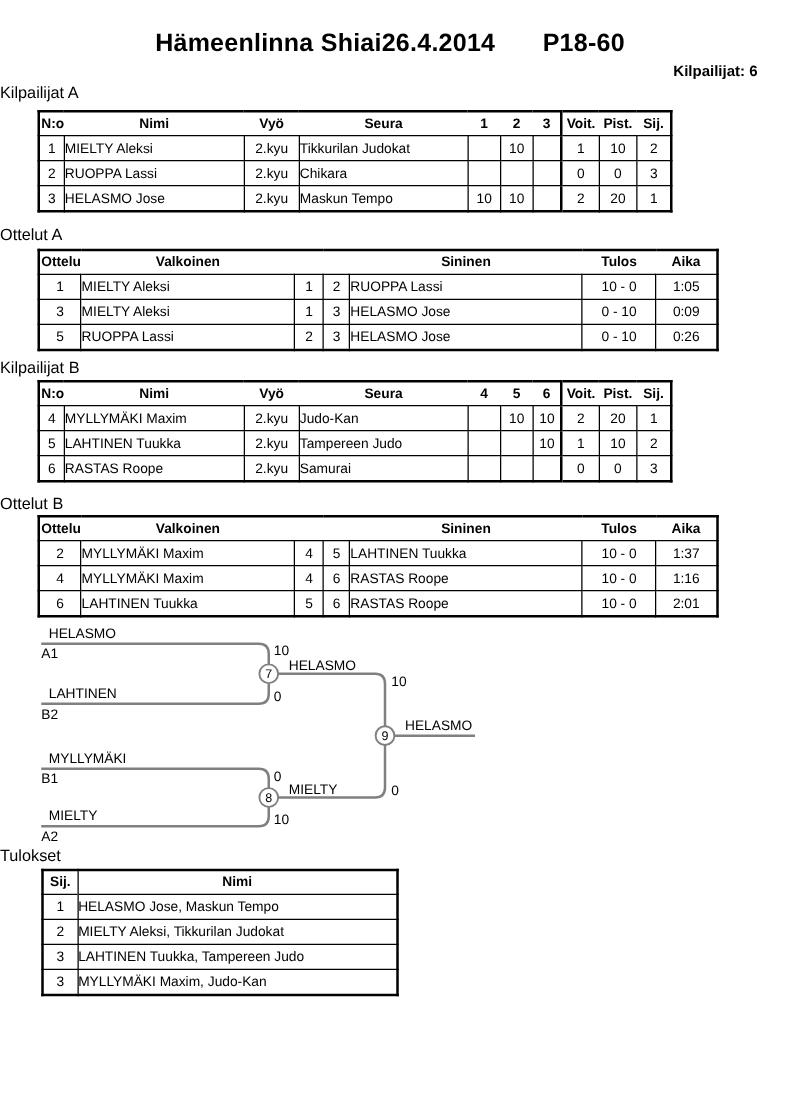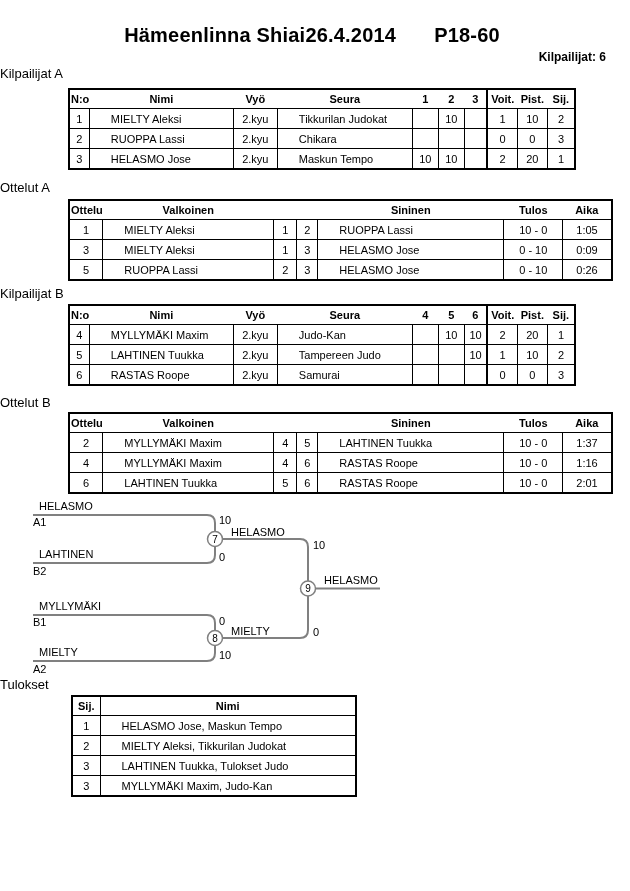--- a/index.html
+++ b/index.html
@@ -16,35 +16,35 @@
     display:flex; justify-content:center; align-items:flex-end;
     font-size:20px; font-weight:bold; letter-spacing:0.2px;
   }
   .title .gap1 { margin-left:0; }
   .title .gap2 { margin-left:38px; }
 
   .count { top:50px; right:24px; font-size:12px; font-weight:bold; }
 
   .heading { font-weight:normal; font-size:13px; text-align:left; }
 
-  table { border-collapse:collapse; table-layout:fixed; background:#fff;margin-left:38px; }
+  table { border-collapse:collapse; table-layout:fixed; background:#fff; }
   .ktable, .otable, .rtable { border:2px solid #000; }
   td {
     border:1px solid #000; font-size:11px; height:19px;
     vertical-align:middle; padding:0; overflow:hidden; white-space:nowrap;
   }
   th {
     border:none; font-size:11px; font-weight:bold; height:18px;
     vertical-align:middle; padding:0; overflow:visible; white-space:nowrap;
     text-align:center;
   }
   .ktable th.thick, .ktable td.thick { border-left:2px solid #000; }
   .rtable th.sep { border-right:1px solid #000; }
   .c { text-align:center; }
-  .l { text-align:left; padding-left:21px; }
+  .l { text-align:left; padding-left:0; }
   th.al { text-align:left; padding-left:1px; }
 
   .bracket-svg { left:0; top:495px; }
   .bracket-svg path { fill:none; stroke:#808080; stroke-width:2; }
   .bracket-svg line { stroke:#808080; stroke-width:2; }
   .bracket-svg circle { fill:#ffffff; stroke:#808080; stroke-width:1.5; }
   .bracket-svg text { font-family:"Liberation Sans", sans-serif; font-size:11px; fill:#000; }
   .bracket-svg text.mnum { font-size:10px; text-anchor:middle; }
 </style>
 </head>
@@ -352,20 +352,20 @@
   <tr>
     <td class="c">1</td>
     <td class="l">HELASMO Jose, Maskun Tempo</td>
   </tr>
   <tr>
     <td class="c">2</td>
     <td class="l">MIELTY Aleksi, Tikkurilan Judokat</td>
   </tr>
   <tr>
     <td class="c">3</td>
-    <td class="l">LAHTINEN Tuukka, Tulokset Judo</td>
+    <td class="l">LAHTINEN Tuukka, Tampereen Judo</td>
   </tr>
   <tr>
     <td class="c">3</td>
     <td class="l">MYLLYMÄKI Maxim, Judo-Kan</td>
   </tr>
 </tbody>
   </table>
 
 </body></html>

